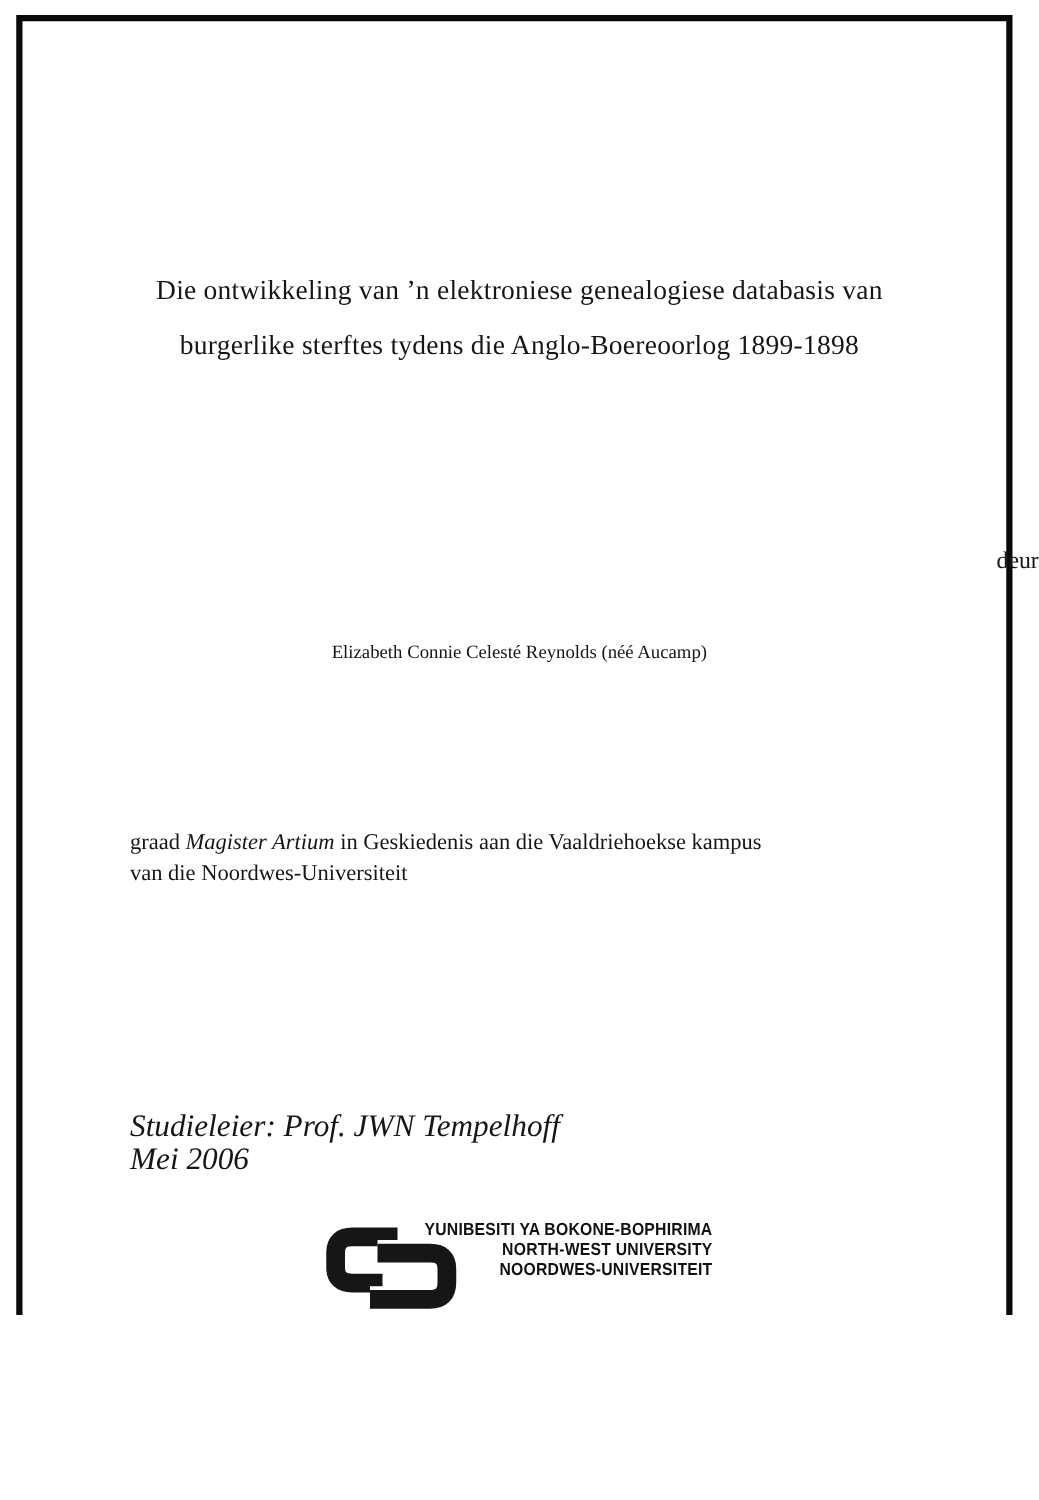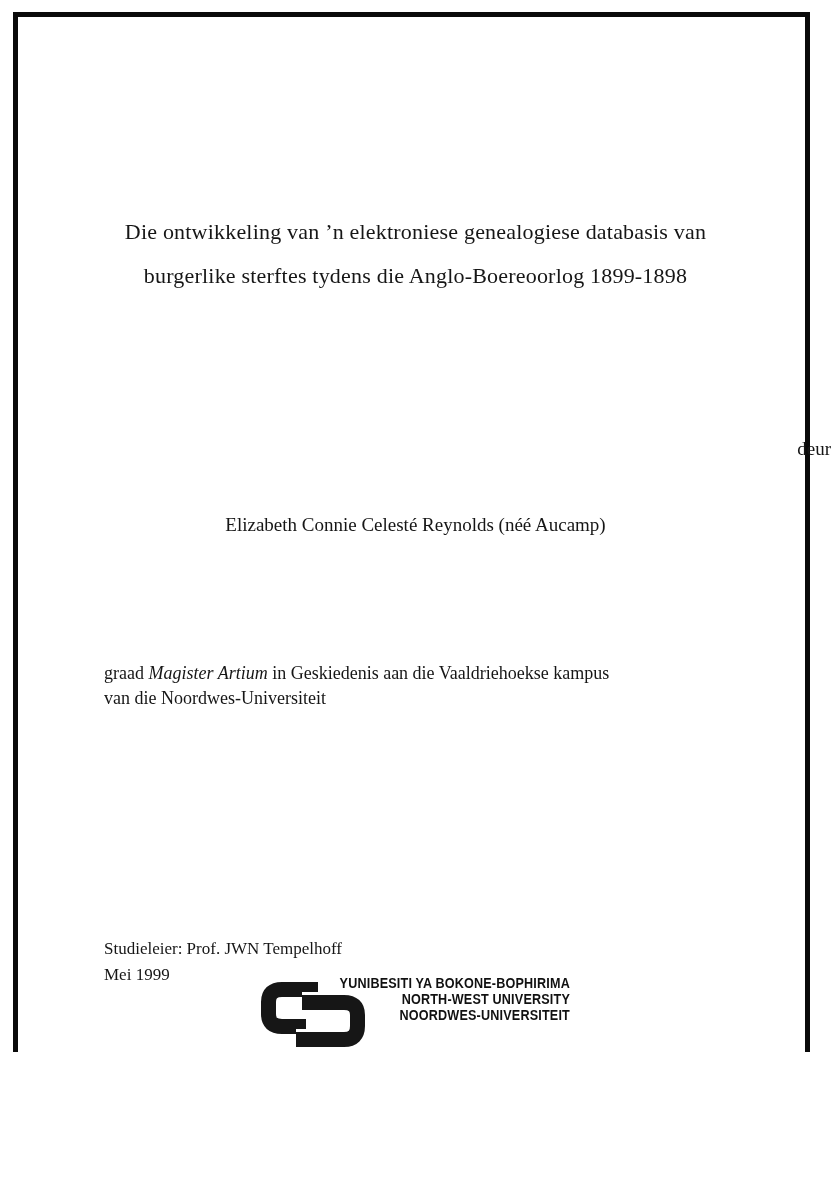--- a/index.html
+++ b/index.html
@@ -30,38 +30,39 @@
   .byline {
     position: absolute;
     left: 0; right: 0; top: 438px;
     text-align: right;
     font-size: 19px;
   }
   .author {
     position: absolute;
     left: 0; right: 0; top: 514px;
     text-align: center;
-    font-size: 19px;
+    font-size: 15px;
   }
   .submission {
     position: absolute;
     left: 104px; top: 661px;
     width: 630px;
     font-size: 18px;
     line-height: 24.5px;
   }
   .submission .just {
     text-align: justify;
     text-align-last: justify;
   }
   .supervisor {
     position: absolute;
-    left: 104px; top: 936px;
-    font-size: 17px;
+    left: 104px; top: 889px;
+    font-size: 25px;
     line-height: 26px;
+    font-style: italic;
   }
   .logo-mark {
     position: absolute;
     left: 256px; top: 981px;
   }
   .wordmark {
     position: absolute;
     right: 261px; top: 975px;
     text-align: right;
     font-family: "Liberation Sans", sans-serif;
@@ -92,21 +93,21 @@
 
   <div class="author">Elizabeth Connie Celesté Reynolds (néé Aucamp)</div>
 
   <div class="submission">
     <div><span>graad </span><em>Magister Artium</em><span> in Geskiedenis aan die Vaaldriehoekse kampus</span></div>
     <div>van die Noordwes-Universiteit</div>
   </div>
 
   <div class="supervisor">
     <div>Studieleier: Prof. JWN Tempelhoff</div>
-    <div>Mei 1999</div>
+    <div>Mei 2006</div>
   </div>
 
   <div class="logo-mark">
     <svg width="116" height="70" viewBox="0 0 116 70" aria-hidden="true">
       <path d="M 62 8.5 H 26 Q 12.5 8.5 12.5 21 V 33 Q 12.5 45.5 26 45.5 H 50" fill="none" stroke="#161616" stroke-width="15"></path>
       <path d="M 46 21.5 H 88 Q 101.5 21.5 101.5 34 V 45 Q 101.5 58.5 88 58.5 H 40" fill="none" stroke="#ffffff" stroke-width="21"></path>
       <path d="M 46 21.5 H 88 Q 101.5 21.5 101.5 34 V 45 Q 101.5 58.5 88 58.5 H 40" fill="none" stroke="#161616" stroke-width="15"></path>
     </svg>
   </div>
 

